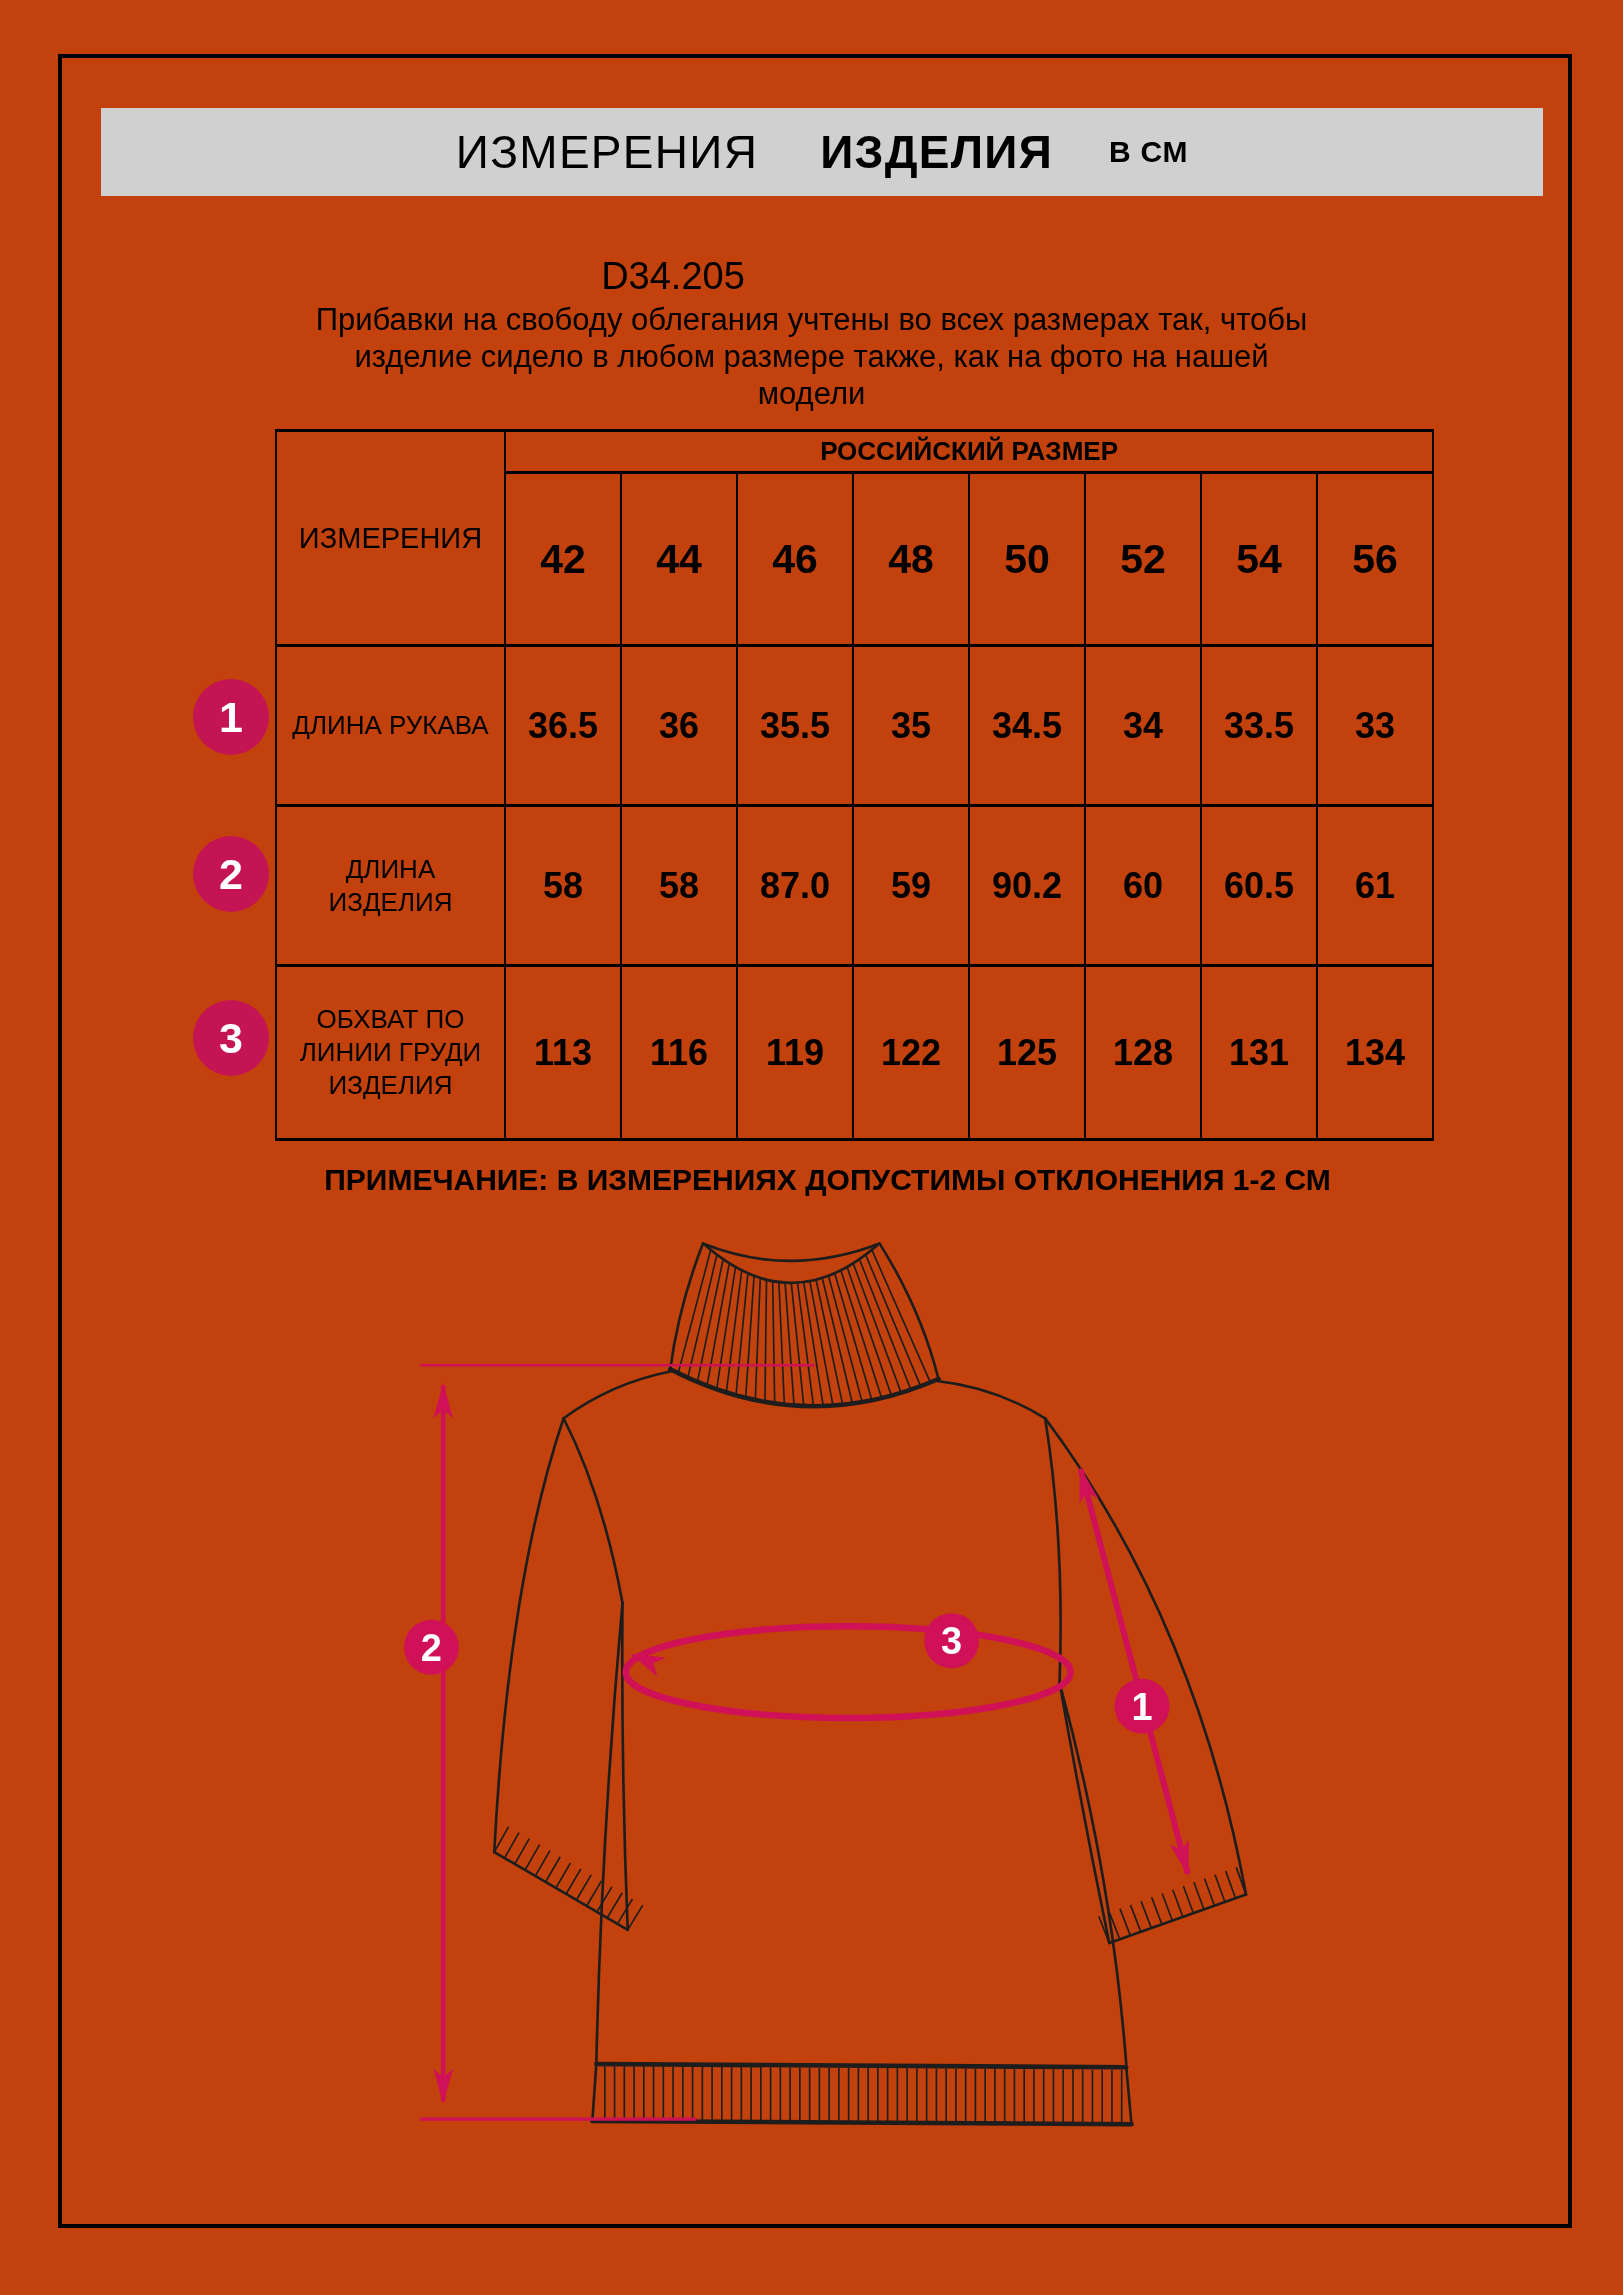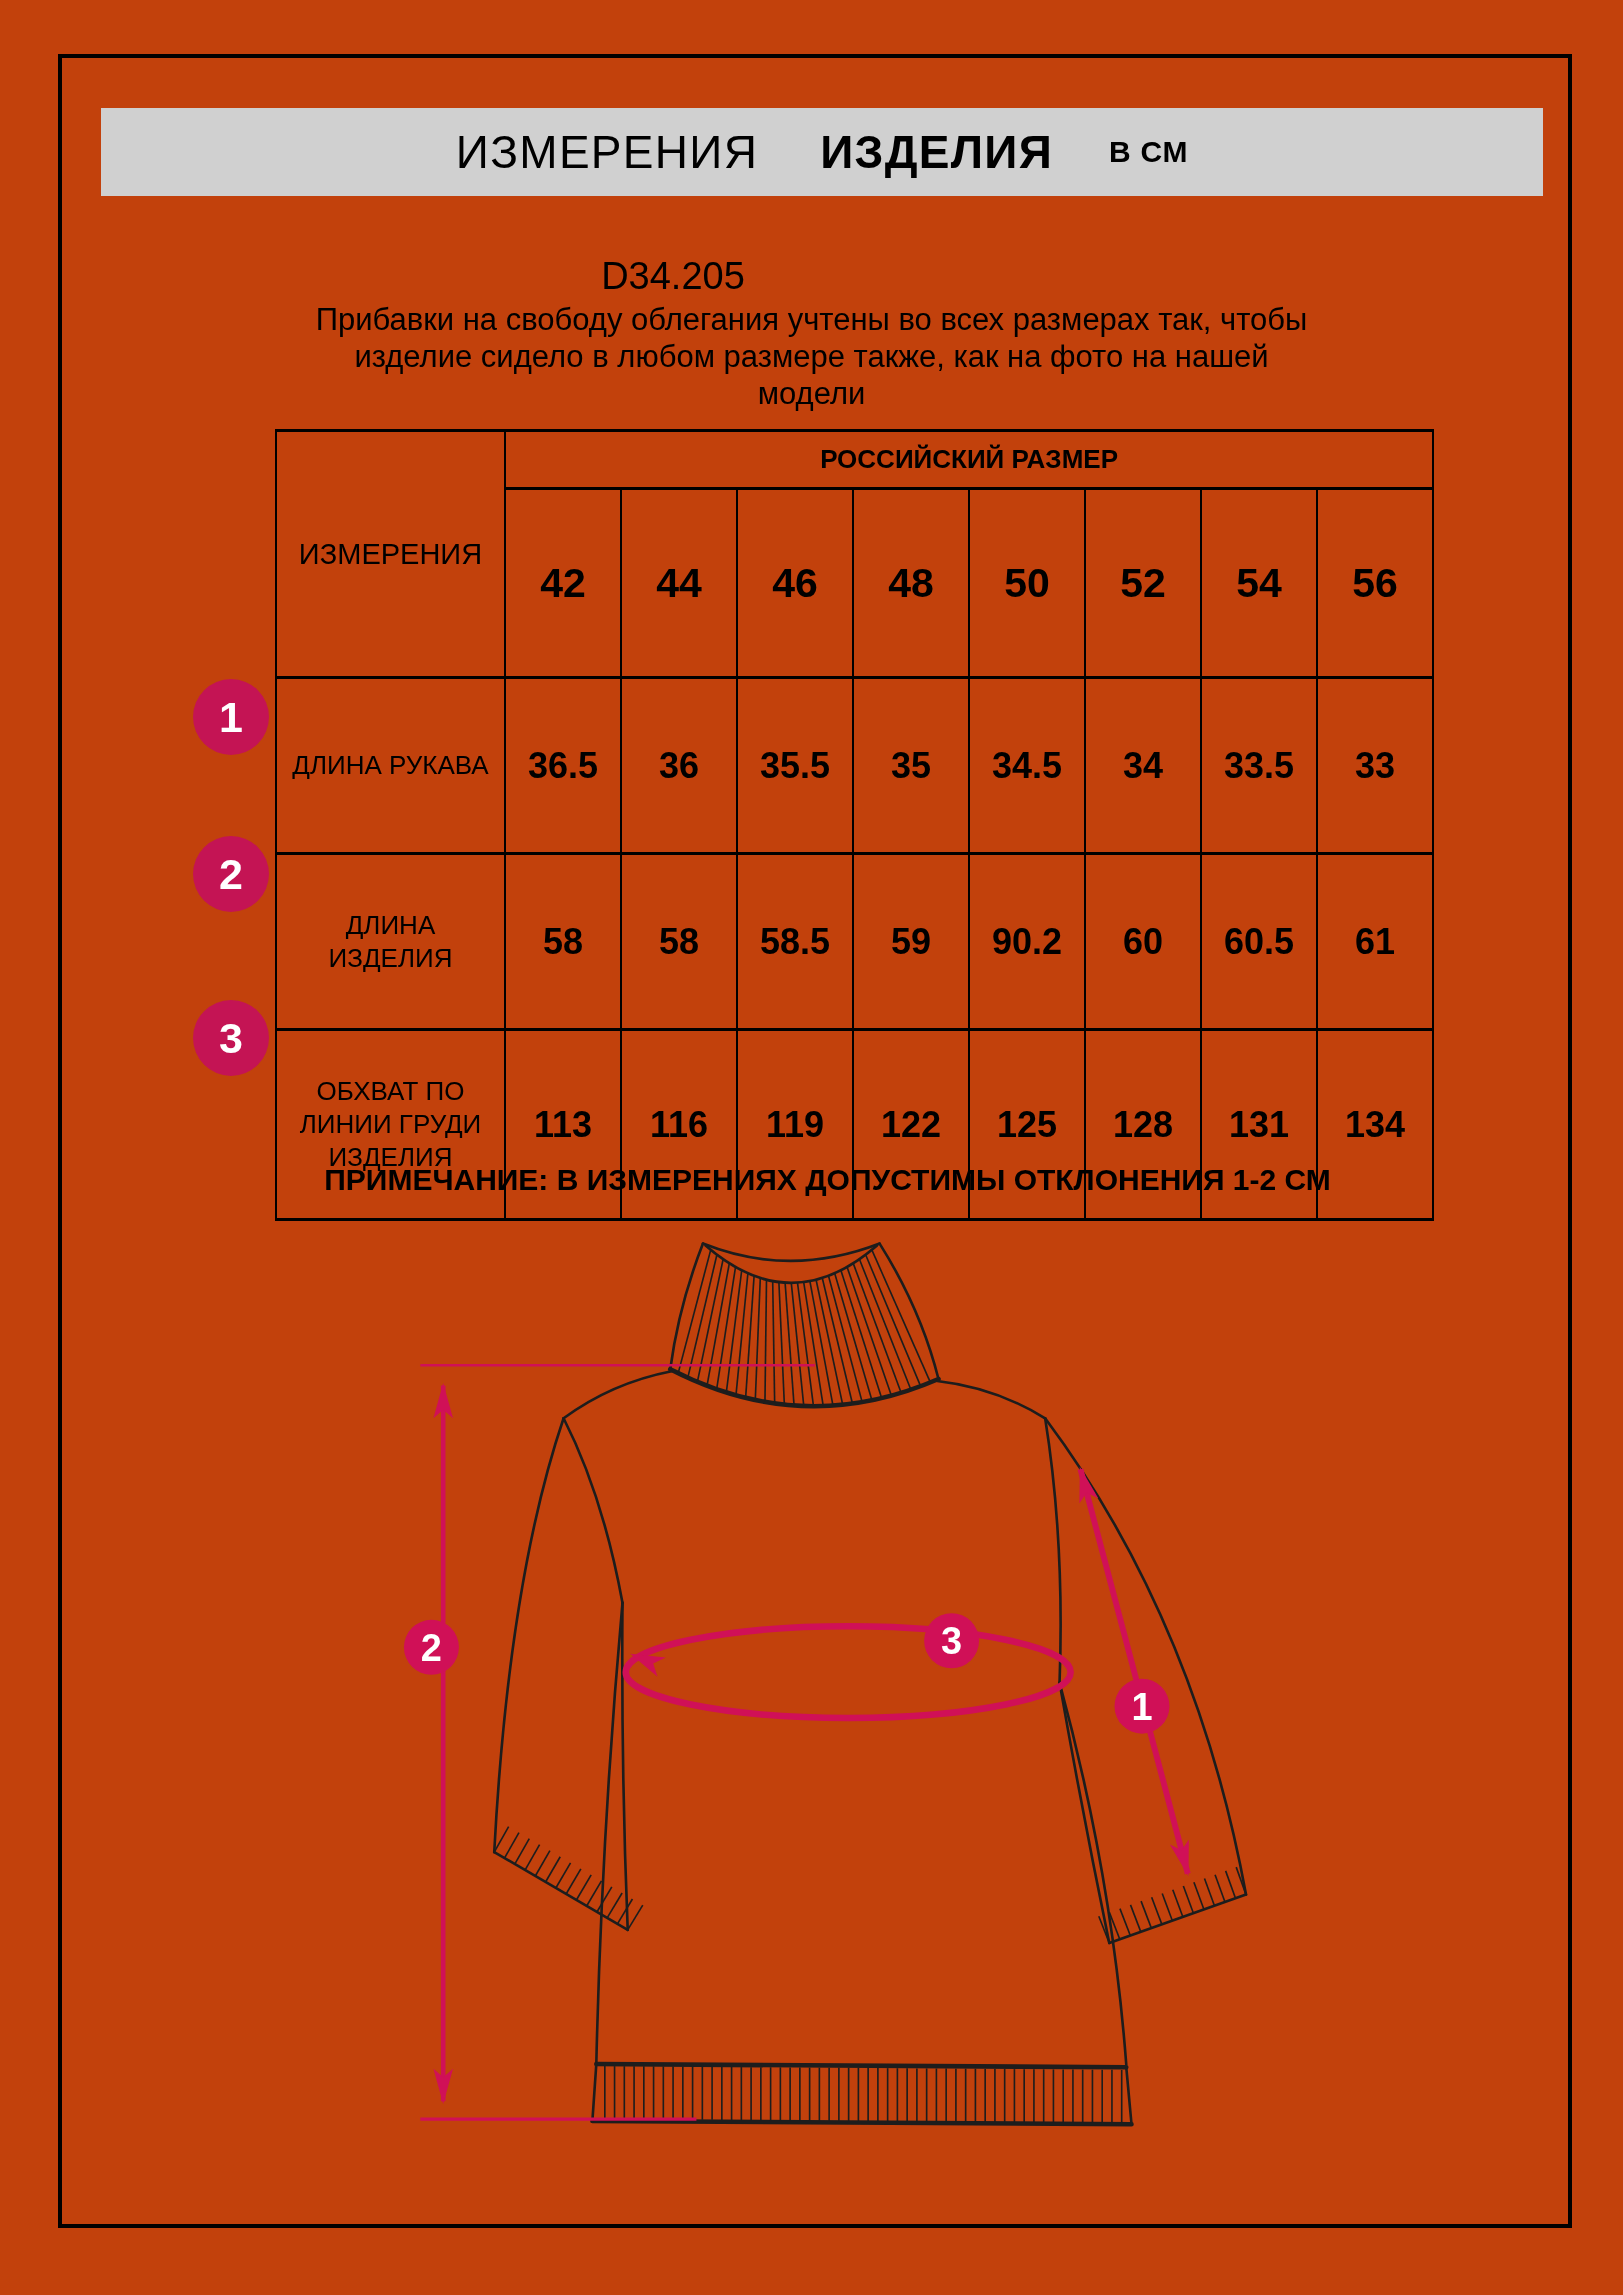--- a/index.html
+++ b/index.html
@@ -23,21 +23,21 @@
   .band .t3{font-size:30px;font-weight:bold;align-self:center;margin-left:56px;letter-spacing:0.7px;}
   .code{position:absolute;left:0;width:1346px;top:255px;text-align:center;font-size:38px;}
   .intro{
     position:absolute;left:0;width:1623px;top:301px;text-align:center;
     font-size:31px;line-height:37px;white-space:pre-line;
   }
   .tablewrap{position:absolute;left:275px;top:429px;width:1156px;}
   table.size{border-collapse:collapse;width:1156px;table-layout:fixed;}
   table.size td{
     border:2px solid #000;border-top-width:3.9px;border-bottom-width:3.9px;
-    text-align:center;vertical-align:middle;padding:8px;
+    text-align:center;vertical-align:middle;padding:0;
   }
   table.size{border:2.6px solid #000;}
   td.corner{font-size:29px;}
   td.group{font-size:26px;font-weight:bold;height:39px;}
   tr.hB td{height:170px;font-size:41px;font-weight:bold;}
   tr.r0 td{height:157px;}
   tr.r1 td{height:157px;}
   tr.r2 td{height:171px;}
   td.lbl{font-size:26px;line-height:33px;white-space:pre-line;}
   td.val{font-size:36px;font-weight:bold;}
@@ -111,21 +111,21 @@
             <td class="val">34.5</td>
             <td class="val">34</td>
             <td class="val">33.5</td>
             <td class="val">33</td>
           </tr>
         <tr class="r1" id="row1">
           <td class="lbl">ДЛИНА
 ИЗДЕЛИЯ</td>
         <td class="val">58</td>
             <td class="val">58</td>
-            <td class="val">58.5</td>
+            <td class="val">87.0</td>
             <td class="val">59</td>
             <td class="val">90.2</td>
             <td class="val">60</td>
             <td class="val">60.5</td>
             <td class="val">61</td>
           </tr>
         <tr class="r2" id="row2">
           <td class="lbl">ОБХВАТ ПО
 ЛИНИИ ГРУДИ
 ИЗДЕЛИЯ</td>

